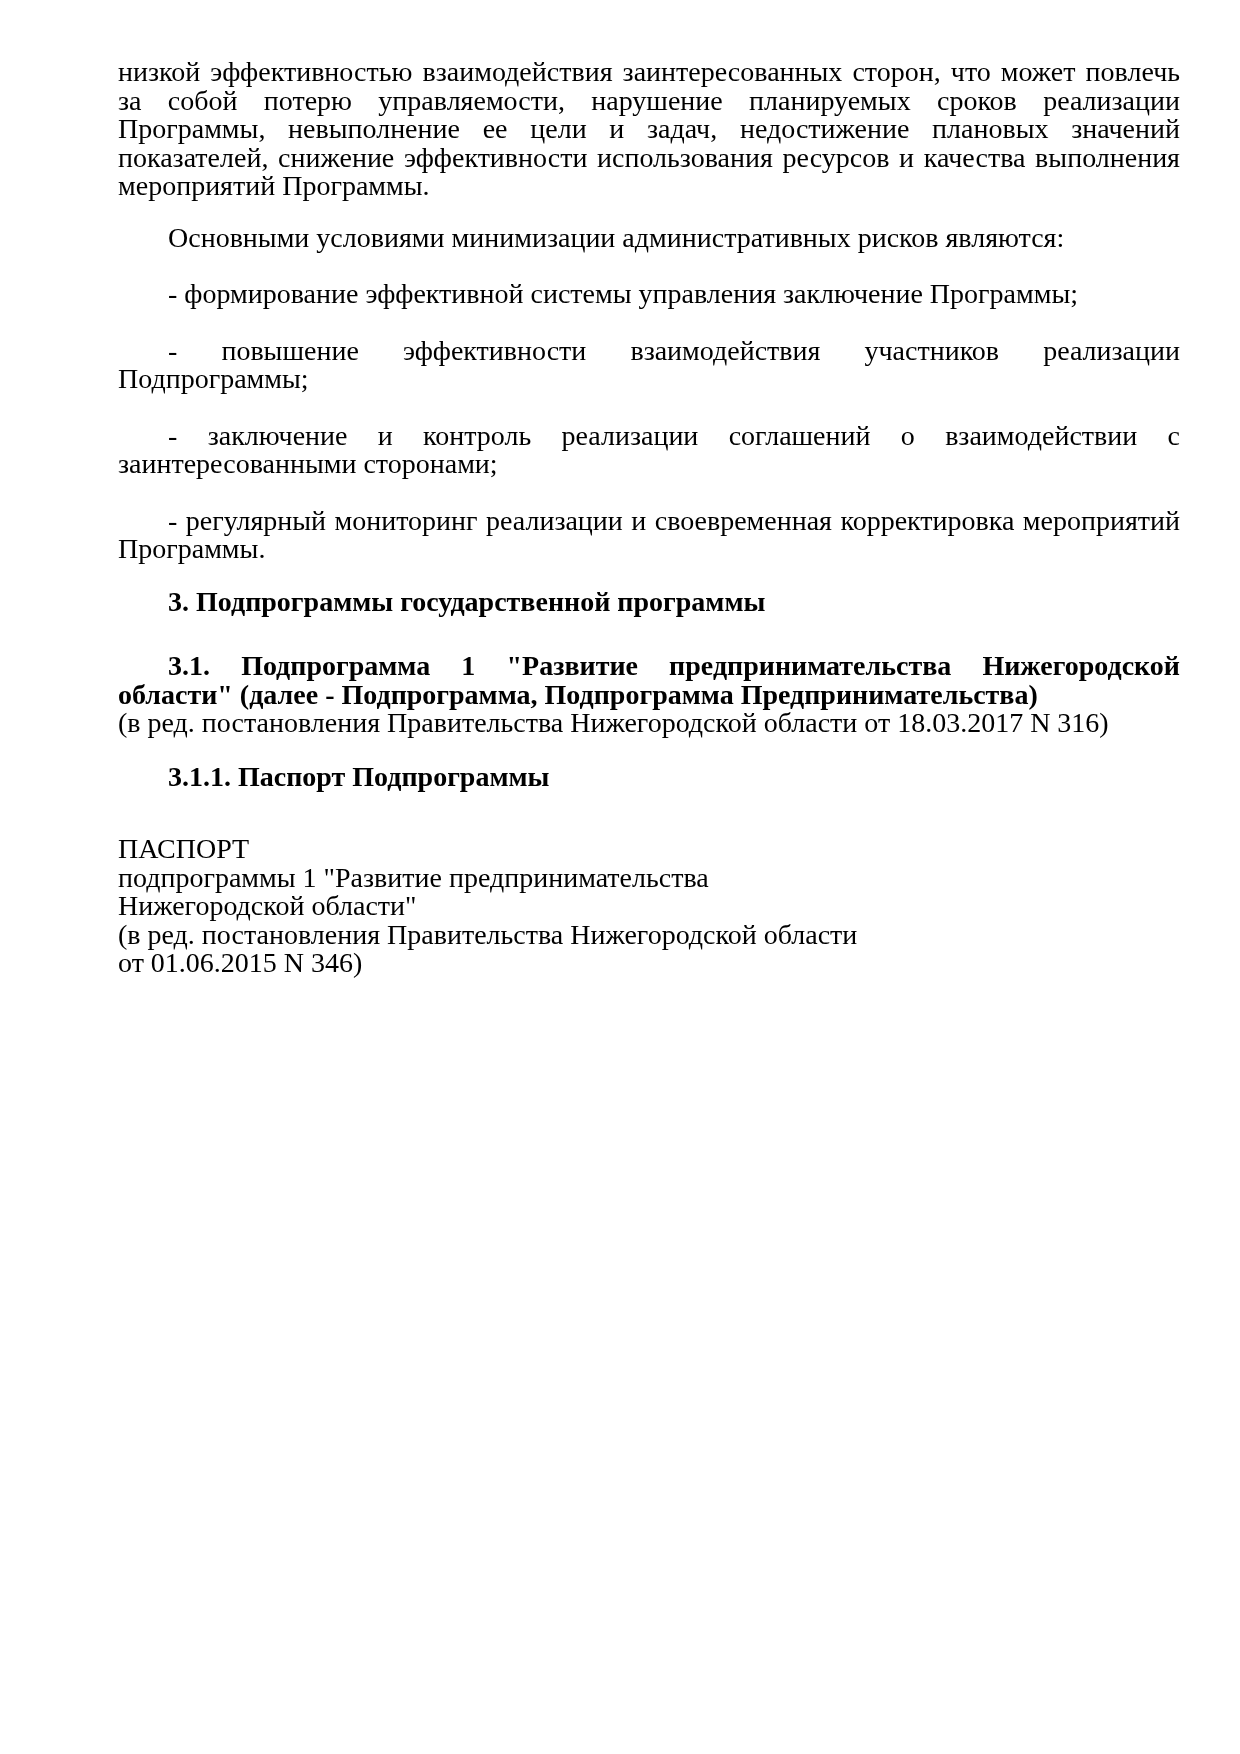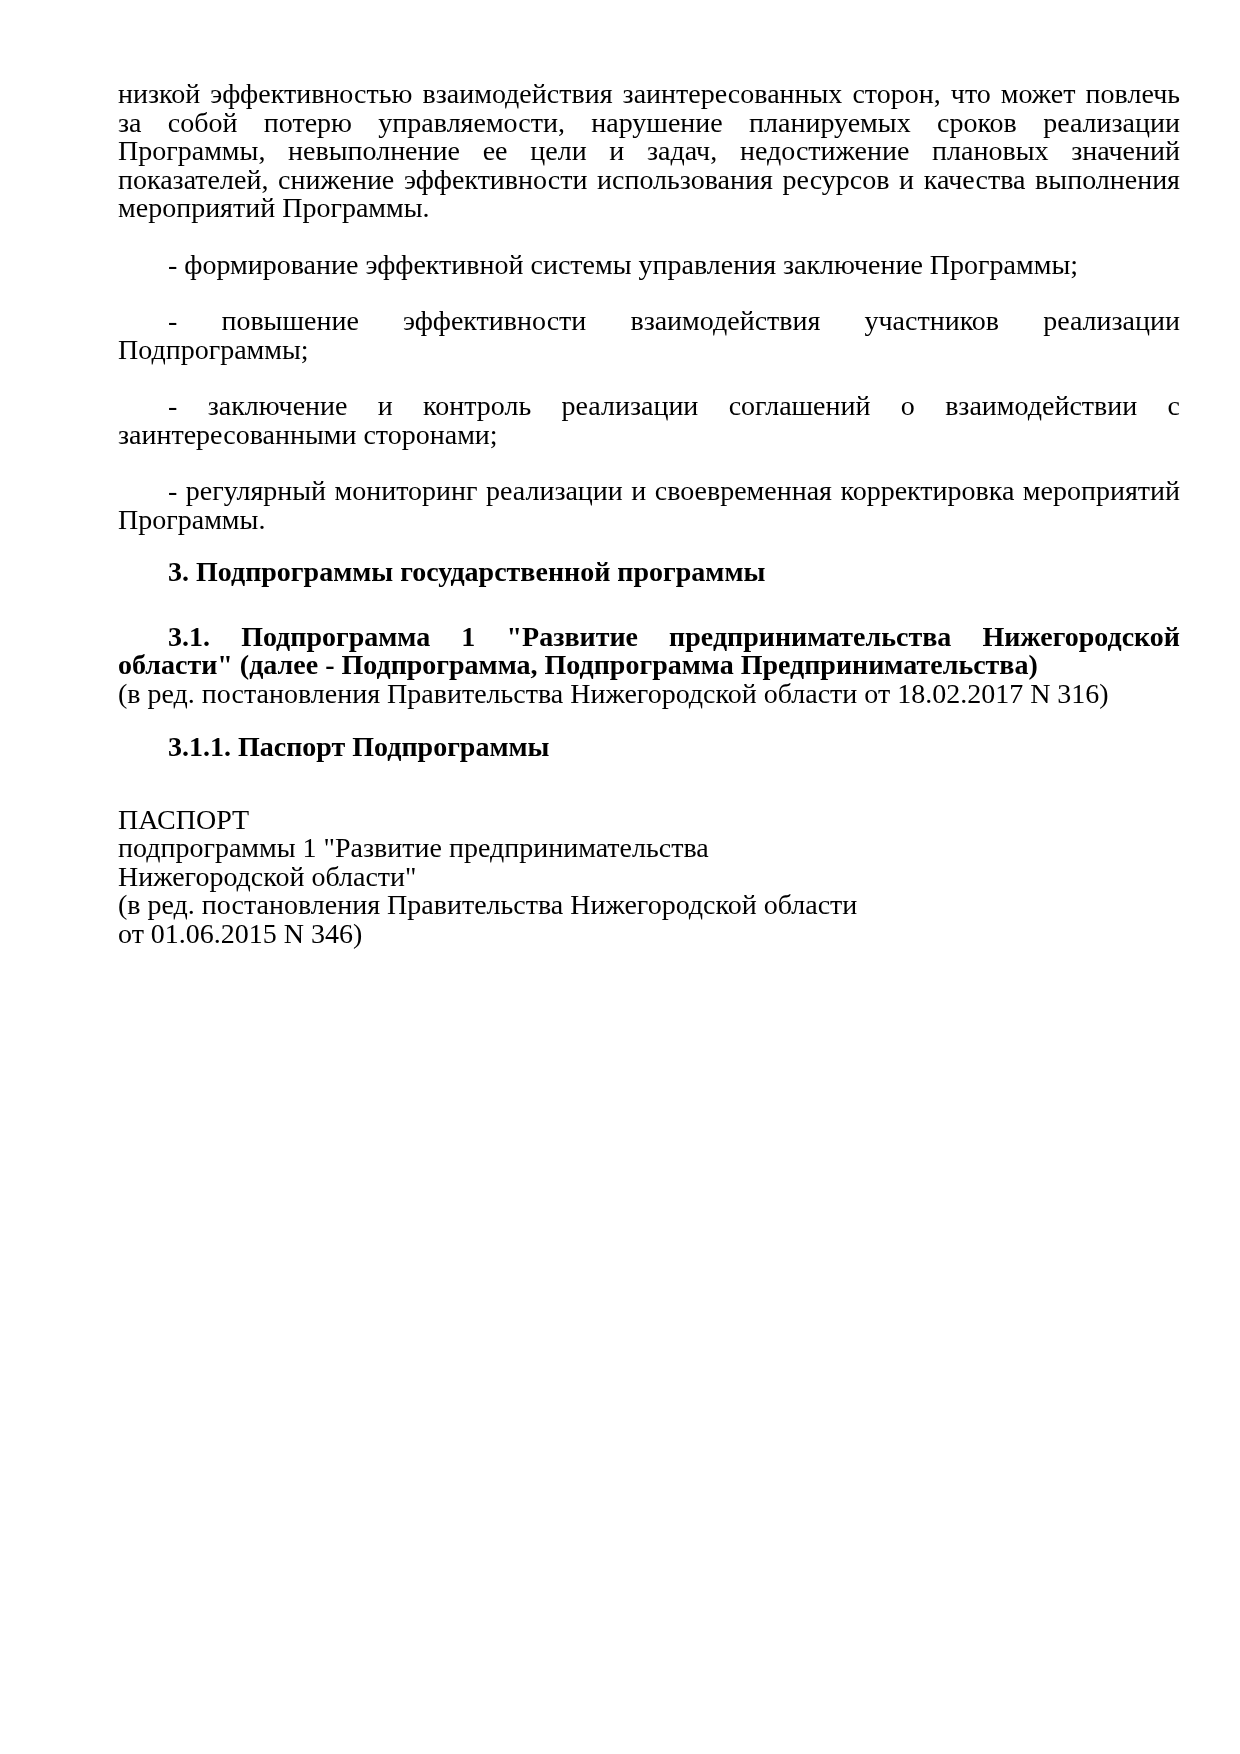--- a/index.html
+++ b/index.html
@@ -7,21 +7,21 @@
     padding: 0;
     background: #ffffff;
   }
   .page {
     position: relative;
     box-sizing: border-box;
     width: 1240px;
     height: 1754px;
     background: #ffffff;
     color: #000000;
-    padding: 80px 60px 0 118px;
+    padding: 58px 60px 0 118px;
     font-family: "Liberation Serif", "DejaVu Serif", serif;
     font-size: 28px;
     line-height: 28.5px;
     overflow: hidden;
   }
   .page p {
     margin: 0;
     padding: 0;
   }
   .body-text {
@@ -61,34 +61,35 @@
     text-align: left;
   }
 </style>
 </head>
 <body>
 
 <div class="page">
 
   <p class="body-text">низкой эффективностью взаимодействия заинтересованных сторон, что может повлечь за собой потерю управляемости, нарушение планируемых сроков реализации Программы, невыполнение ее цели и задач, недостижение плановых значений показателей, снижение эффективности использования ресурсов и качества выполнения мероприятий Программы.</p>
 
+  <p class="body-text indent gap-sm">Основными условиями минимизации административных рисков являются:</p>
 
   <p class="body-text indent gap">- формирование эффективной системы управления заключение Программы;</p>
 
   <p class="body-text indent gap">- повышение эффективности взаимодействия участников реализации Подпрограммы;</p>
 
   <p class="body-text indent gap">- заключение и контроль реализации соглашений о взаимодействии с заинтересованными сторонами;</p>
 
   <p class="body-text indent gap">- регулярный мониторинг реализации и своевременная корректировка мероприятий Программы.</p>
 
   <p class="heading gap-h1">3. Подпрограммы государственной программы</p>
 
   <p class="heading gap-h2">3.1. Подпрограмма 1 "Развитие предпринимательства Нижегородской области" (далее - Подпрограмма, Подпрограмма Предпринимательства)</p>
 
-  <p class="body-text edit-note">(в ред. постановления Правительства Нижегородской области от 18.02.2017 N 316)</p>
+  <p class="body-text edit-note">(в ред. постановления Правительства Нижегородской области от 18.03.2017 N 316)</p>
 
   <p class="heading gap-h3">3.1.1. Паспорт Подпрограммы</p>
 
   <div class="passport-block gap-passport">
     <p>ПАСПОРТ</p>
     <p>подпрограммы 1 "Развитие предпринимательства</p>
     <p>Нижегородской области"</p>
     <p>(в ред. постановления Правительства Нижегородской области</p>
     <p>от 01.06.2015 N 346)</p>
   </div>

